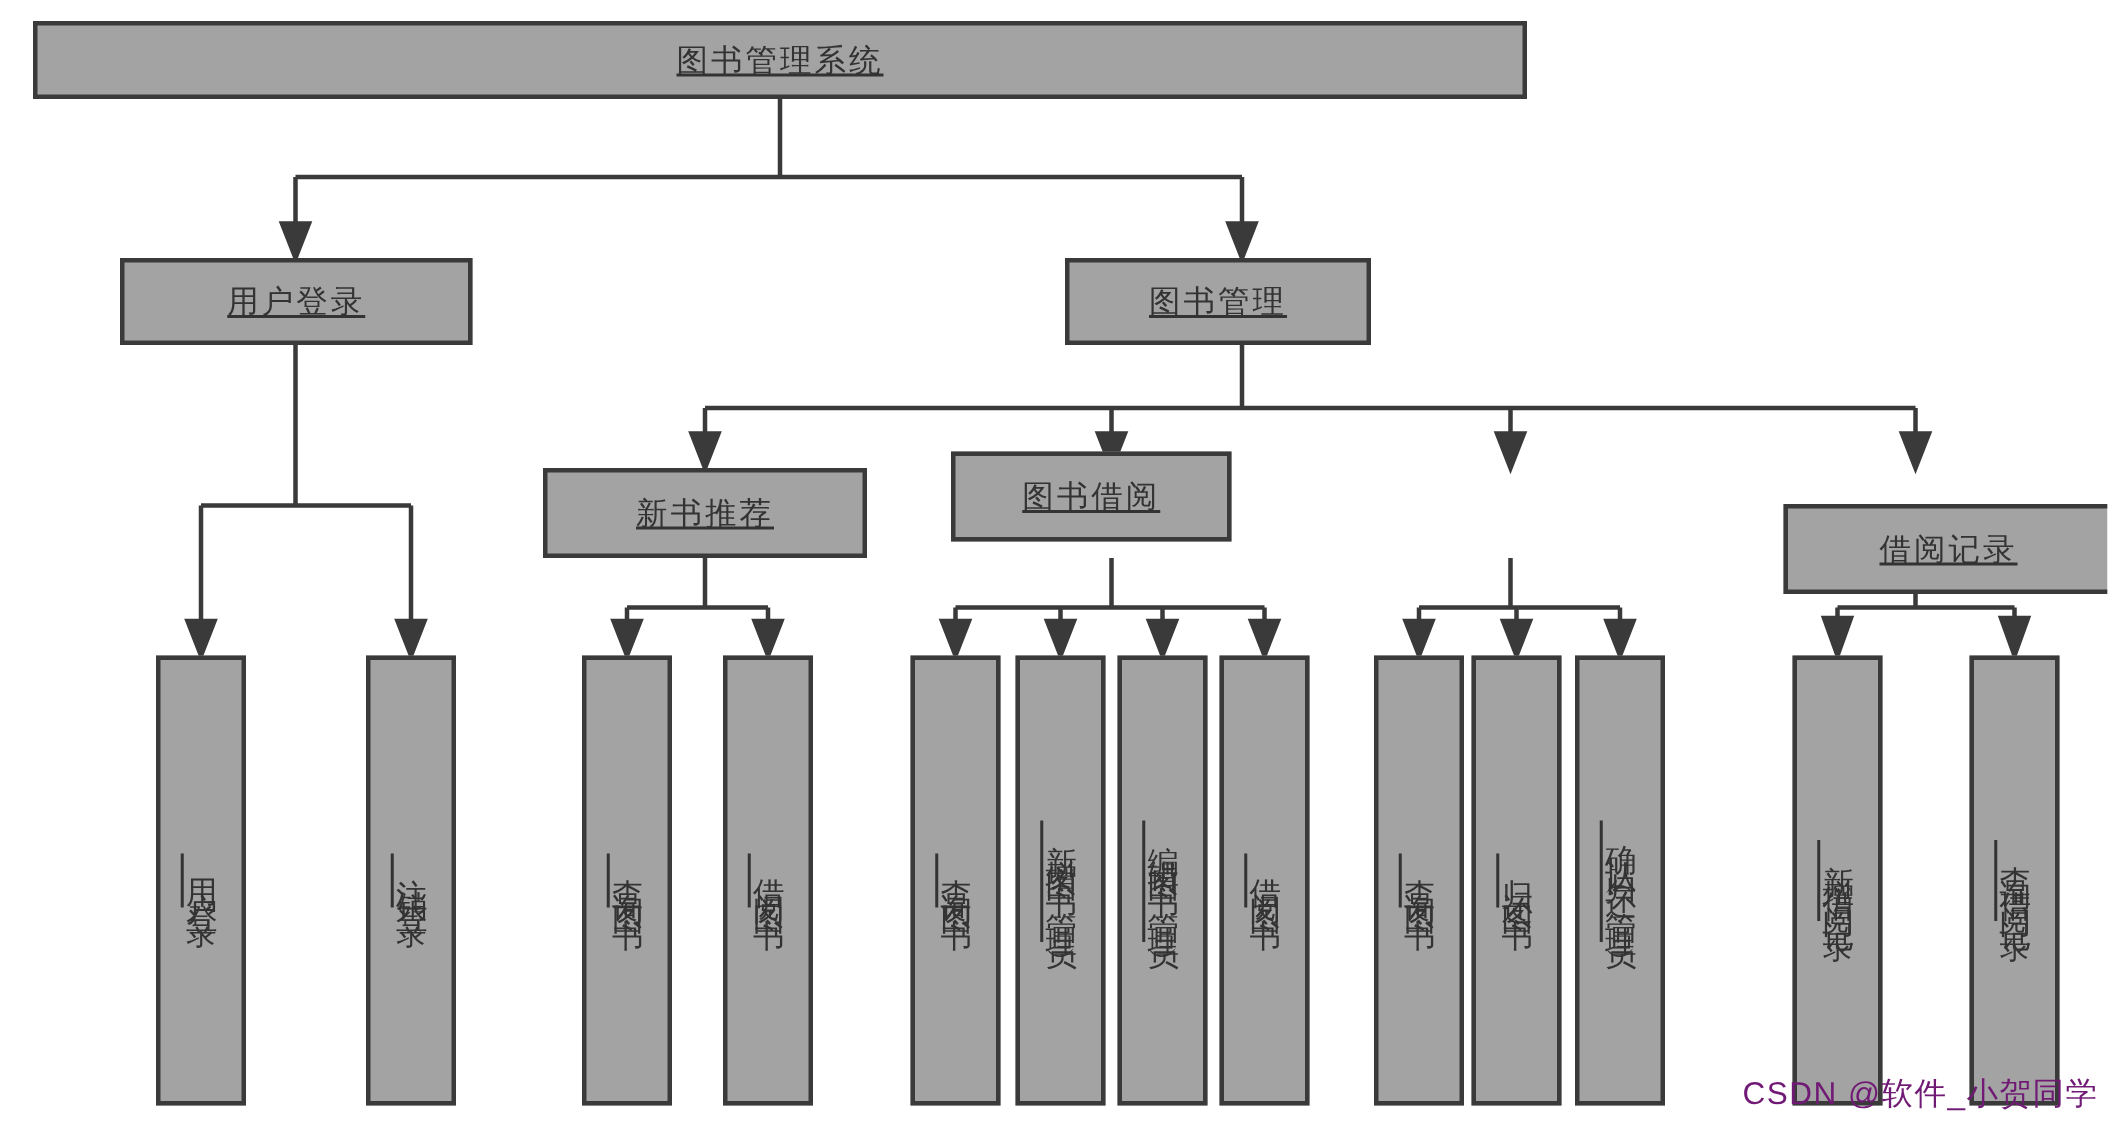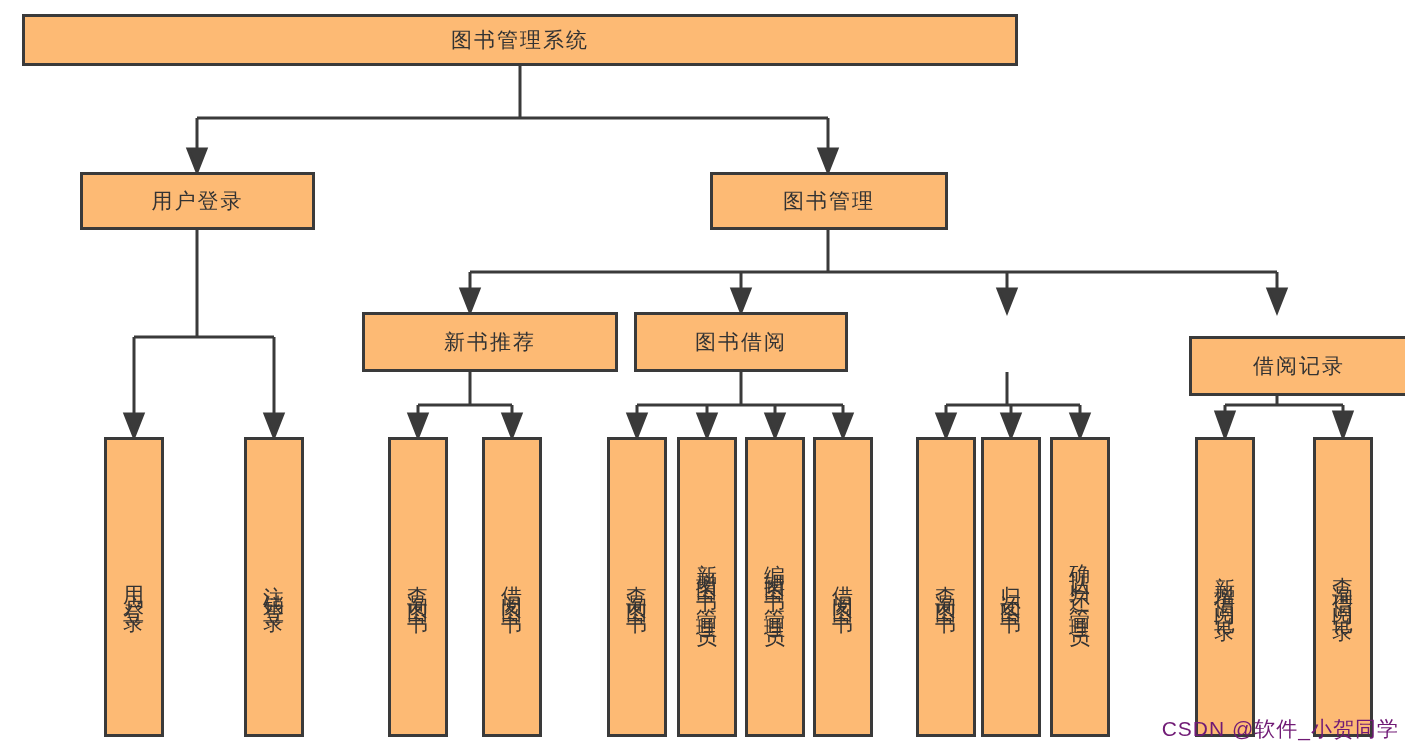--- a/index.html
+++ b/index.html
@@ -19,45 +19,46 @@
   svg.connectors {
     position: absolute;
     left: 0; top: 0;
     width: 1405px;
     height: 747px;
     z-index: 1;
   }
   .node {
     position: absolute;
     box-sizing: border-box;
-    background: #fdba74;
+    background: #a3a3a3;
     border: 3px solid #3a3a3a;
     display: flex;
     align-items: center;
     justify-content: center;
     font-size: 21px;
     letter-spacing: 2px;
     z-index: 2;
     white-space: nowrap;
+    text-decoration: underline;
   }
   .node.vbox {
     writing-mode: vertical-rl;
     text-orientation: mixed;
     letter-spacing: 9px;
     white-space: normal;
     line-height: 1.0;
   }
   
   .n-root           { left: 22px;   top: 14px;  width: 996px; height: 52px; }
   
   .n-user-login     { left: 80px;   top: 172px; width: 235px; height: 58px; }
-  .n-book-mgmt      { left: 710px;  top: 172px; width: 238px; height: 58px; }
+  .n-book-mgmt      { left: 710px;  top: 172px; width: 204px; height: 58px; }
   
-  .n-new-book       { left: 362px;  top: 312px; width: 256px; height: 60px; }
-  .n-book-borrow    { left: 634px;  top: 312px; width: 214px; height: 60px; }
+  .n-new-book       { left: 362px;  top: 312px; width: 216px; height: 60px; }
+  .n-book-borrow    { left: 634px;  top: 301px; width: 187px; height: 60px; }
   .n-current-borrow { left: 901px;  top: 312px; width: 212px; height: 60px; }
   .n-borrow-record  { left: 1189px; top: 312px; width: 220px; height: 60px; margin-top: 24px; }
   
   .leaf { top: 437px; width: 60px; height: 300px; }
   .n-l-login     { left: 104px; }
   .n-l-logout    { left: 244px; }
   .n-l-nb-query  { left: 388px; }
   .n-l-nb-borrow { left: 482px; }
   .n-l-bb-query  { left: 607px; }
   .n-l-bb-add    { left: 677px; letter-spacing: 4px; }

